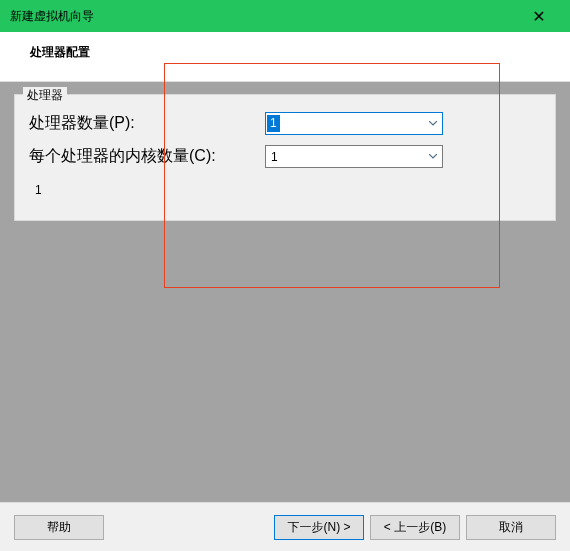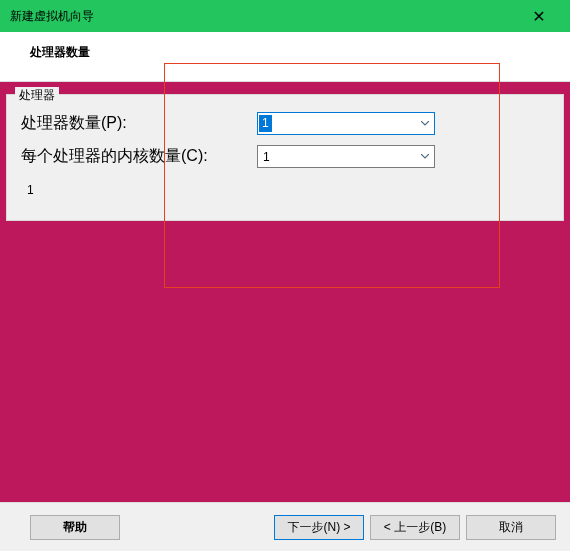--- a/index.html
+++ b/index.html
@@ -46,22 +46,22 @@
     .header-title {
       font-size: 12px;
       font-weight: bold;
       margin-bottom: 6px;
     }
     .header-subtitle {
       font-size: 12px;
       padding-left: 30px;
     }
     .content-area {
-      background: #be185d;
-      padding: 12px 6px;
+      background: #a3a3a3;
+      padding: 12px 14px;
       height: 462px;
     }
     .fieldset {
       border: 1px solid #d8d8d8;
       background: #f0f0f0;
       padding: 12px 14px 14px 14px;
       position: relative;
     }
     .fieldset-legend {
       position: absolute;
@@ -157,39 +157,38 @@
       min-width: 90px;
       background: #e1e1e1;
       border: 1px solid #adadad;
       font-size: 12px;
       font-family: inherit;
       cursor: pointer;
       margin-left: 6px;
       padding: 0 12px;
     }
     .btn.help {
-      margin-left: 16px;
-      font-weight: bold;
+      margin-left: 0;
     }
     .btn.default {
       border-color: #0078d7;
     }
   </style>
 </head>
 <body>
 
 <div class="titlebar">
   <div class="titlebar-title">新建虚拟机向导</div>
   <div class="close-btn">
     <span>✕</span>
   </div>
 </div>
 
 <div class="header-section">
-  <div class="header-title">处理器数量</div>
+  <div class="header-title">处理器配置</div>
 </div>
 
 <div class="content-area">
   <div class="fieldset">
     <div class="fieldset-legend">处理器</div>
 
     <div class="form-row">
       <div class="form-label">处理器数量(P):</div>
       <div class="form-control-cell">
         <div class="combo focused">

